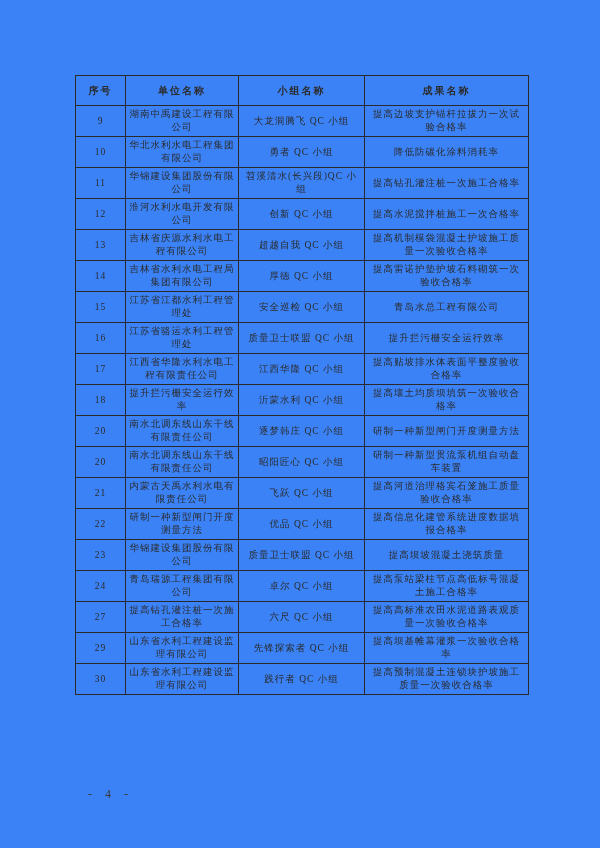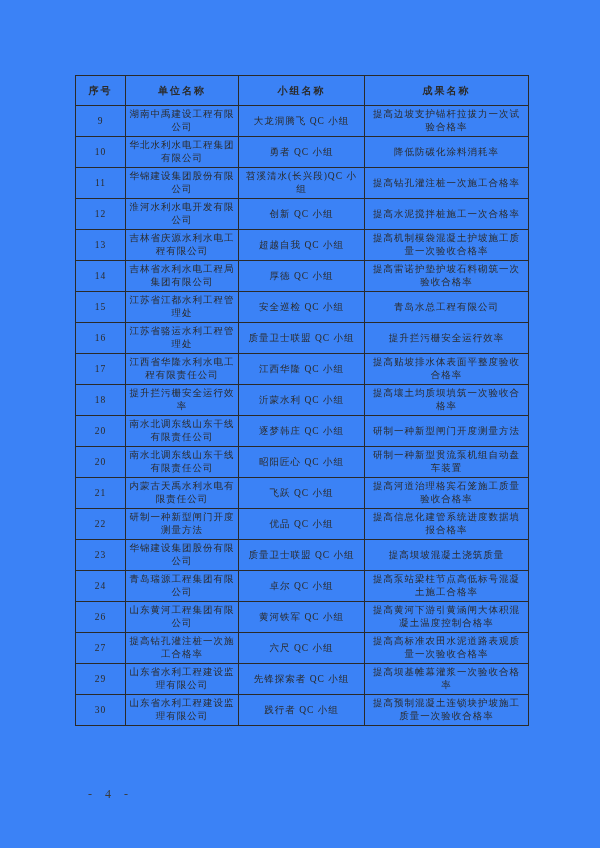--- a/index.html
+++ b/index.html
@@ -171,26 +171,20 @@
       <td class="cell-group">质量卫士联盟 QC 小组</td>
       <td class="cell-result">提高坝坡混凝土浇筑质量</td>
     </tr>
         <tr>
       <td class="cell-no">24</td>
       <td class="cell-unit">青岛瑞源工程集团有限公司</td>
       <td class="cell-group">卓尔 QC 小组</td>
       <td class="cell-result">提高泵站梁柱节点高低标号混凝土施工合格率</td>
     </tr>
         <tr>
-      <td class="cell-no">26</td>
-      <td class="cell-unit">山东黄河工程集团有限公司</td>
-      <td class="cell-group">黄河铁军 QC 小组</td>
-      <td class="cell-result">提高黄河下游引黄涵闸大体积混凝土温度控制合格率</td>
-    </tr>
-        <tr>
       <td class="cell-no">27</td>
       <td class="cell-unit">提高钻孔灌注桩一次施工合格率</td>
       <td class="cell-group">六尺 QC 小组</td>
       <td class="cell-result">提高高标准农田水泥道路表观质量一次验收合格率</td>
     </tr>
         <tr>
       <td class="cell-no">29</td>
       <td class="cell-unit">山东省水利工程建设监理有限公司</td>
       <td class="cell-group">先锋探索者 QC 小组</td>
       <td class="cell-result">提高坝基帷幕灌浆一次验收合格率</td>

